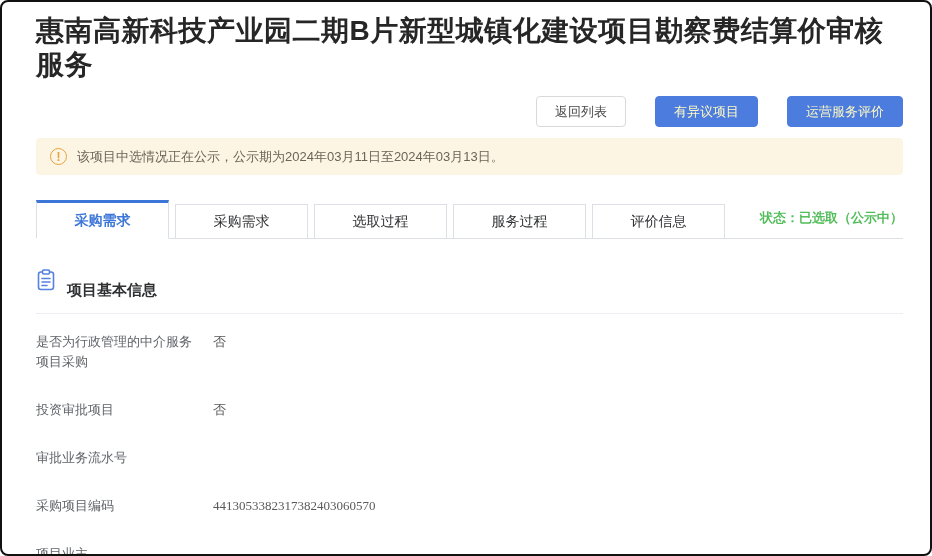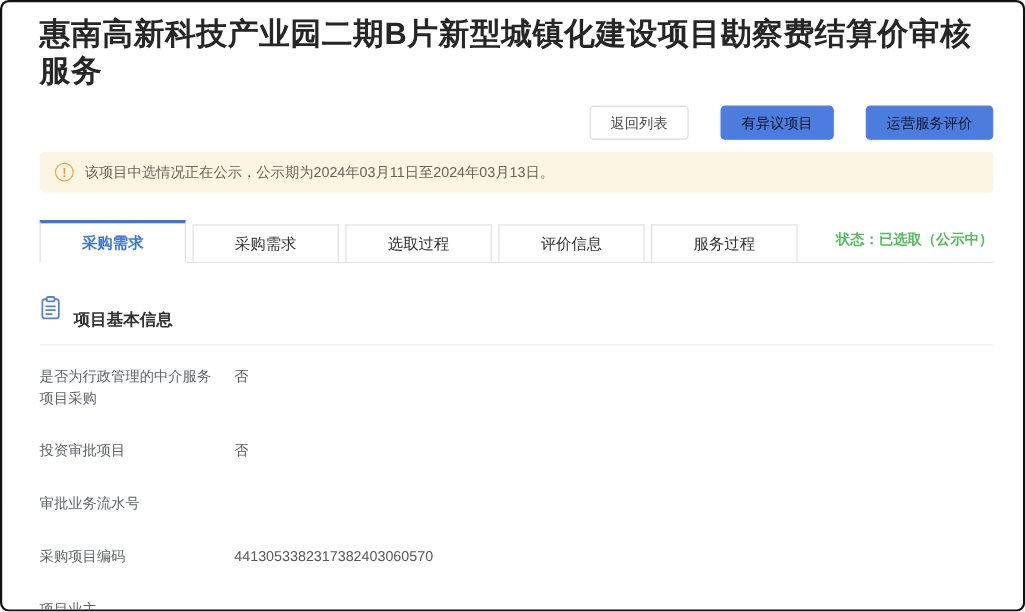--- a/index.html
+++ b/index.html
@@ -42,21 +42,21 @@
     font-family: inherit;
   }
   .btn-plain {
     background: #ffffff;
     border: 1px solid #d9d9d9;
     color: #4a4a4a;
   }
   .btn-primary {
     background: #4d7cdf;
     border: 1px solid #4d7cdf;
-    color: #0f172a;
+    color: #fef9c3;
   }
   .notice-bar {
     margin-top: 11px;
     height: 37px;
     background: #fcf5e4;
     border-radius: 4px;
     display: flex;
     align-items: center;
     gap: 10px;
     padding: 0 14px;
@@ -129,20 +129,21 @@
   }
   .section-divider {
     margin-top: 13px;
     border-bottom: 1px solid #ebeef5;
   }
   .fields { margin-top: 4px; }
   .field-row {
     display: flex;
     align-items: flex-start;
     padding: 14px 0;
+    font-family: Liberation Serif, serif;
   }
   .field-label {
     width: 163px;
     flex-shrink: 0;
     font-size: 13px;
     line-height: 20px;
     color: #5f6368;
   }
   .field-value {
     margin-left: 14px;
@@ -166,22 +167,22 @@
 
   <div class="notice-bar">
     <span class="info-icon">!</span>
     <span class="notice-text">该项目中选情况正在公示，公示期为2024年03月11日至2024年03月13日。</span>
   </div>
 
   <div class="tabs-row">
     <div class="tab active">采购需求</div>
     <div class="tab">采购需求</div>
     <div class="tab">选取过程</div>
+    <div class="tab">服务过程</div>
     <div class="tab">评价信息</div>
-    <div class="tab">服务过程</div>
     <div class="status-text">状态：已选取（公示中）</div>
   </div>
 
   <div class="section-header">
     <svg width="20" height="22" viewBox="0 0 20 22">
       <rect x="2.5" y="3" width="15" height="17.5" rx="2.5" fill="none" stroke="#5582e0" stroke-width="1.6"></rect>
       <rect x="6.5" y="1" width="7" height="4" rx="1.2" fill="#ffffff" stroke="#5582e0" stroke-width="1.6"></rect>
       <line x1="6" y1="9.5" x2="14" y2="9.5" stroke="#5582e0" stroke-width="1.6" stroke-linecap="round"></line>
       <line x1="6" y1="13" x2="14" y2="13" stroke="#5582e0" stroke-width="1.6" stroke-linecap="round"></line>
       <line x1="6" y1="16.5" x2="11" y2="16.5" stroke="#5582e0" stroke-width="1.6" stroke-linecap="round"></line>

